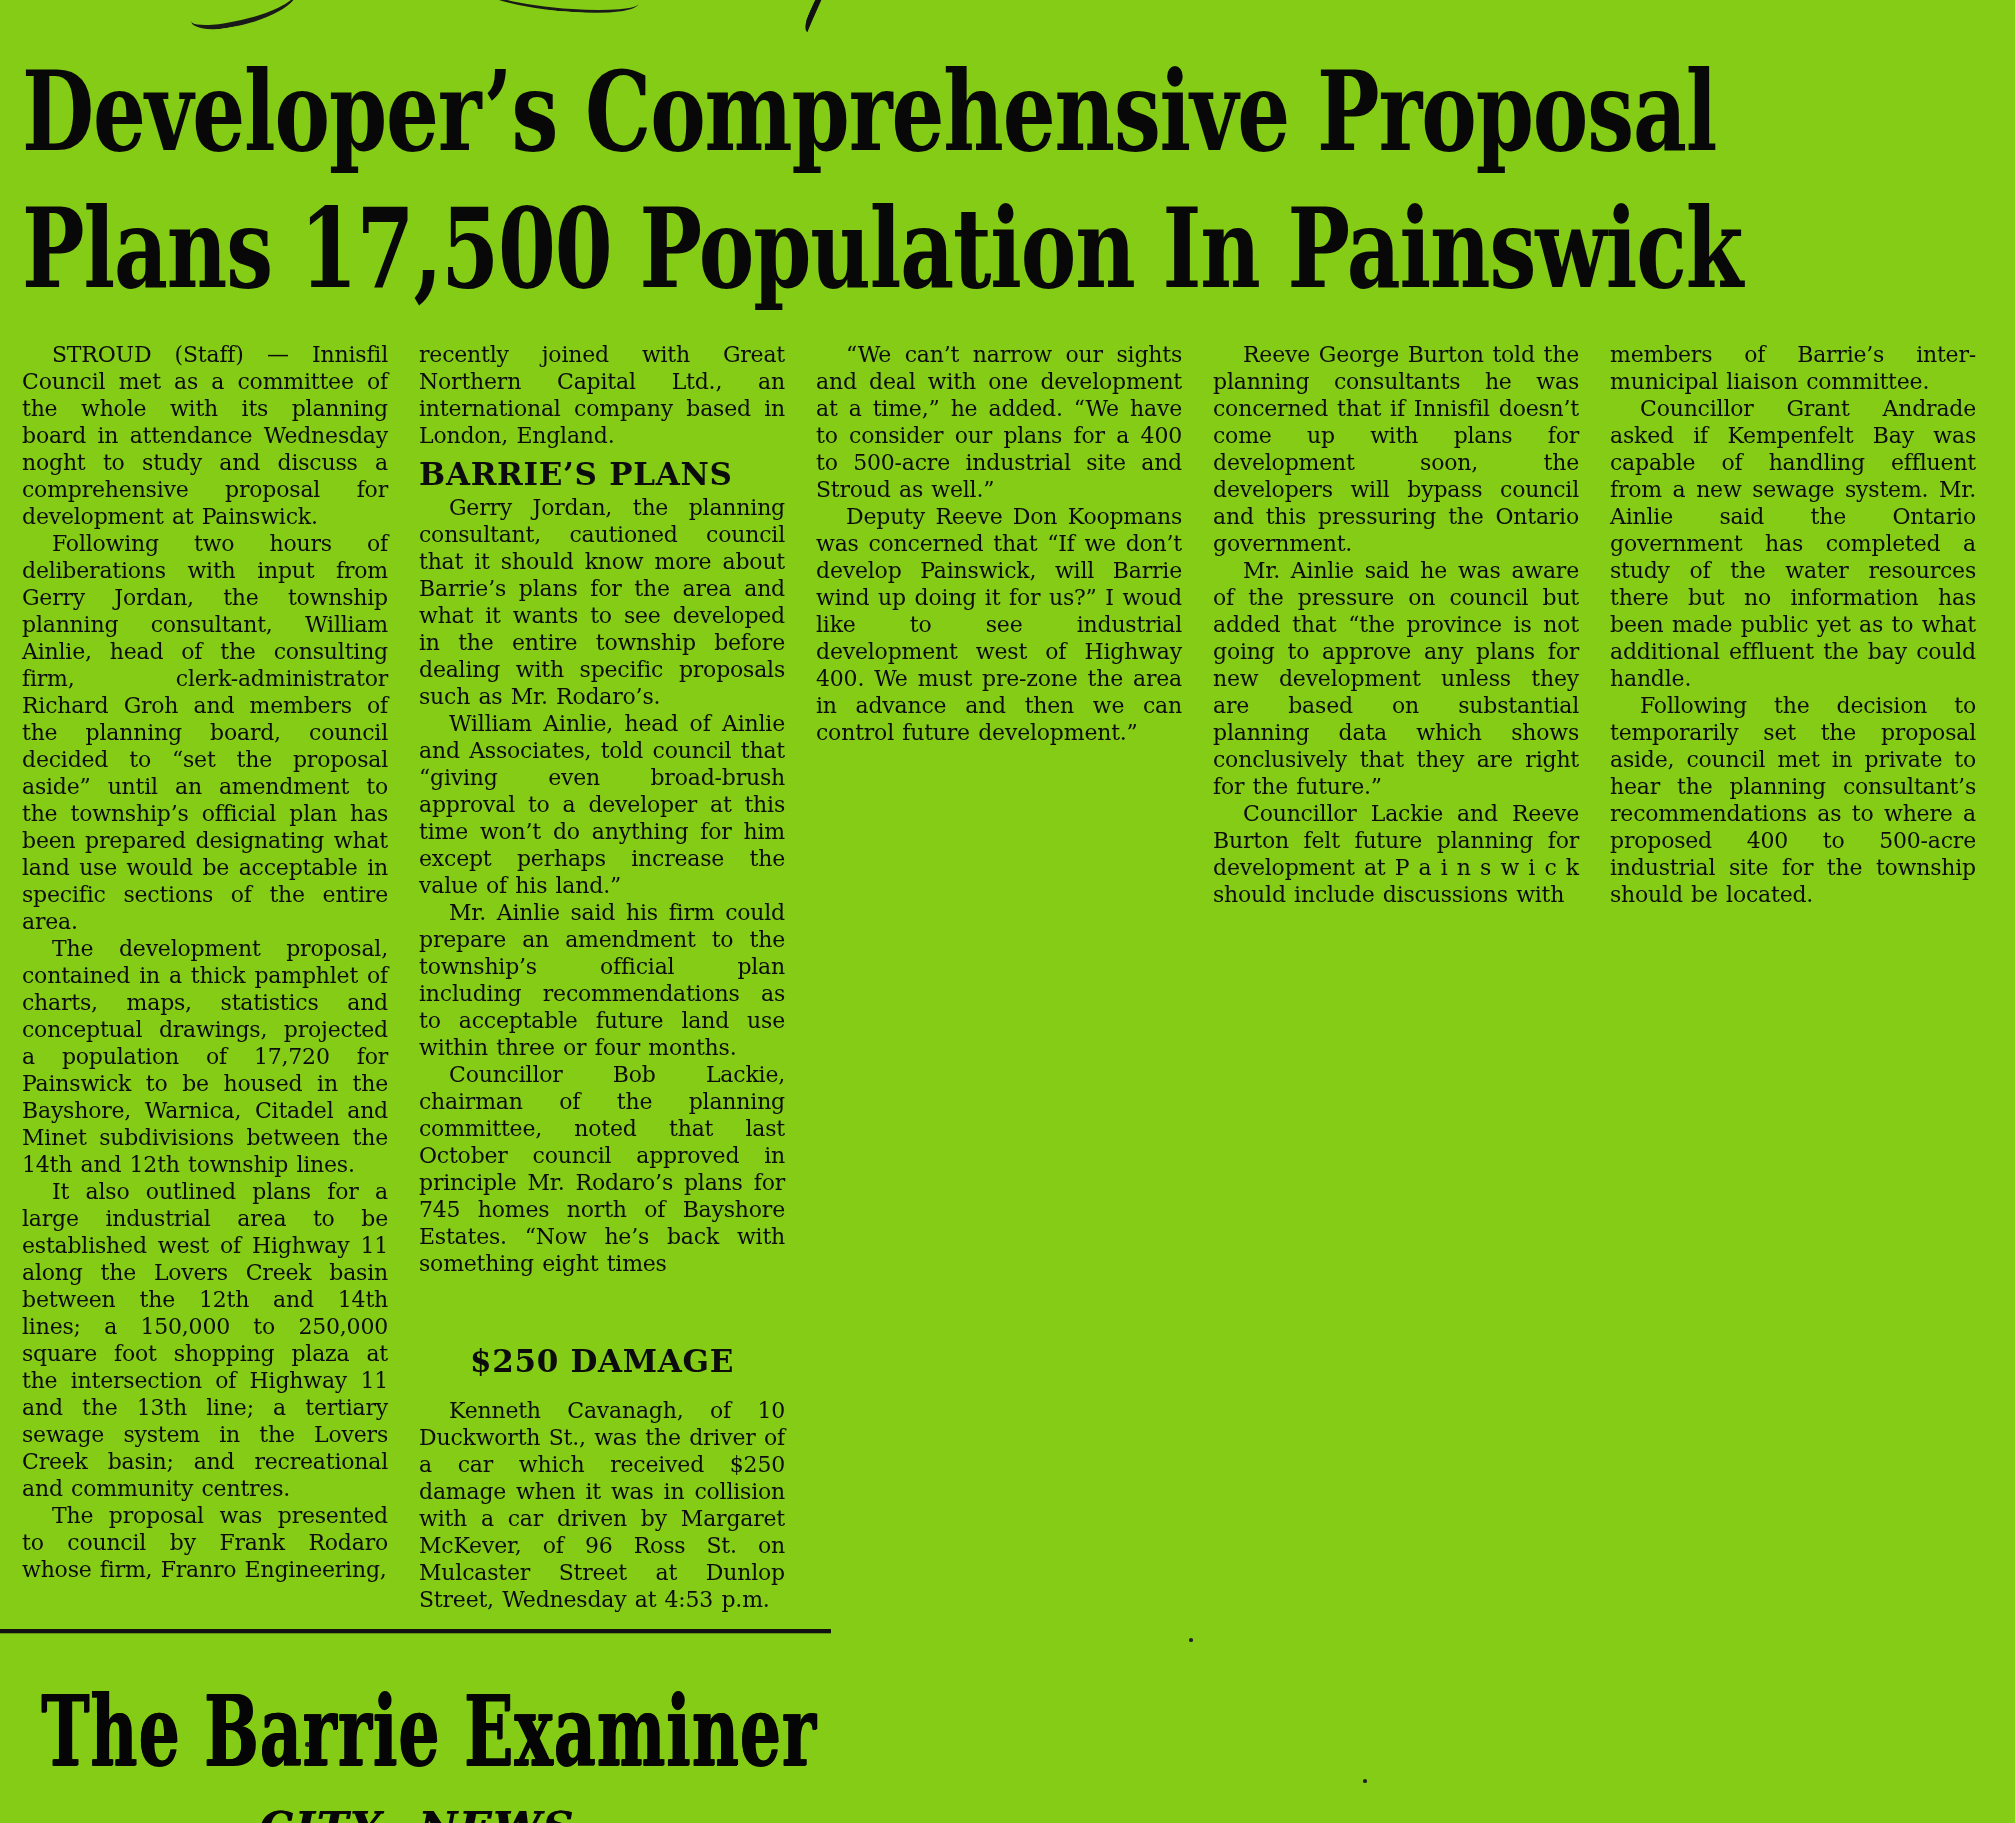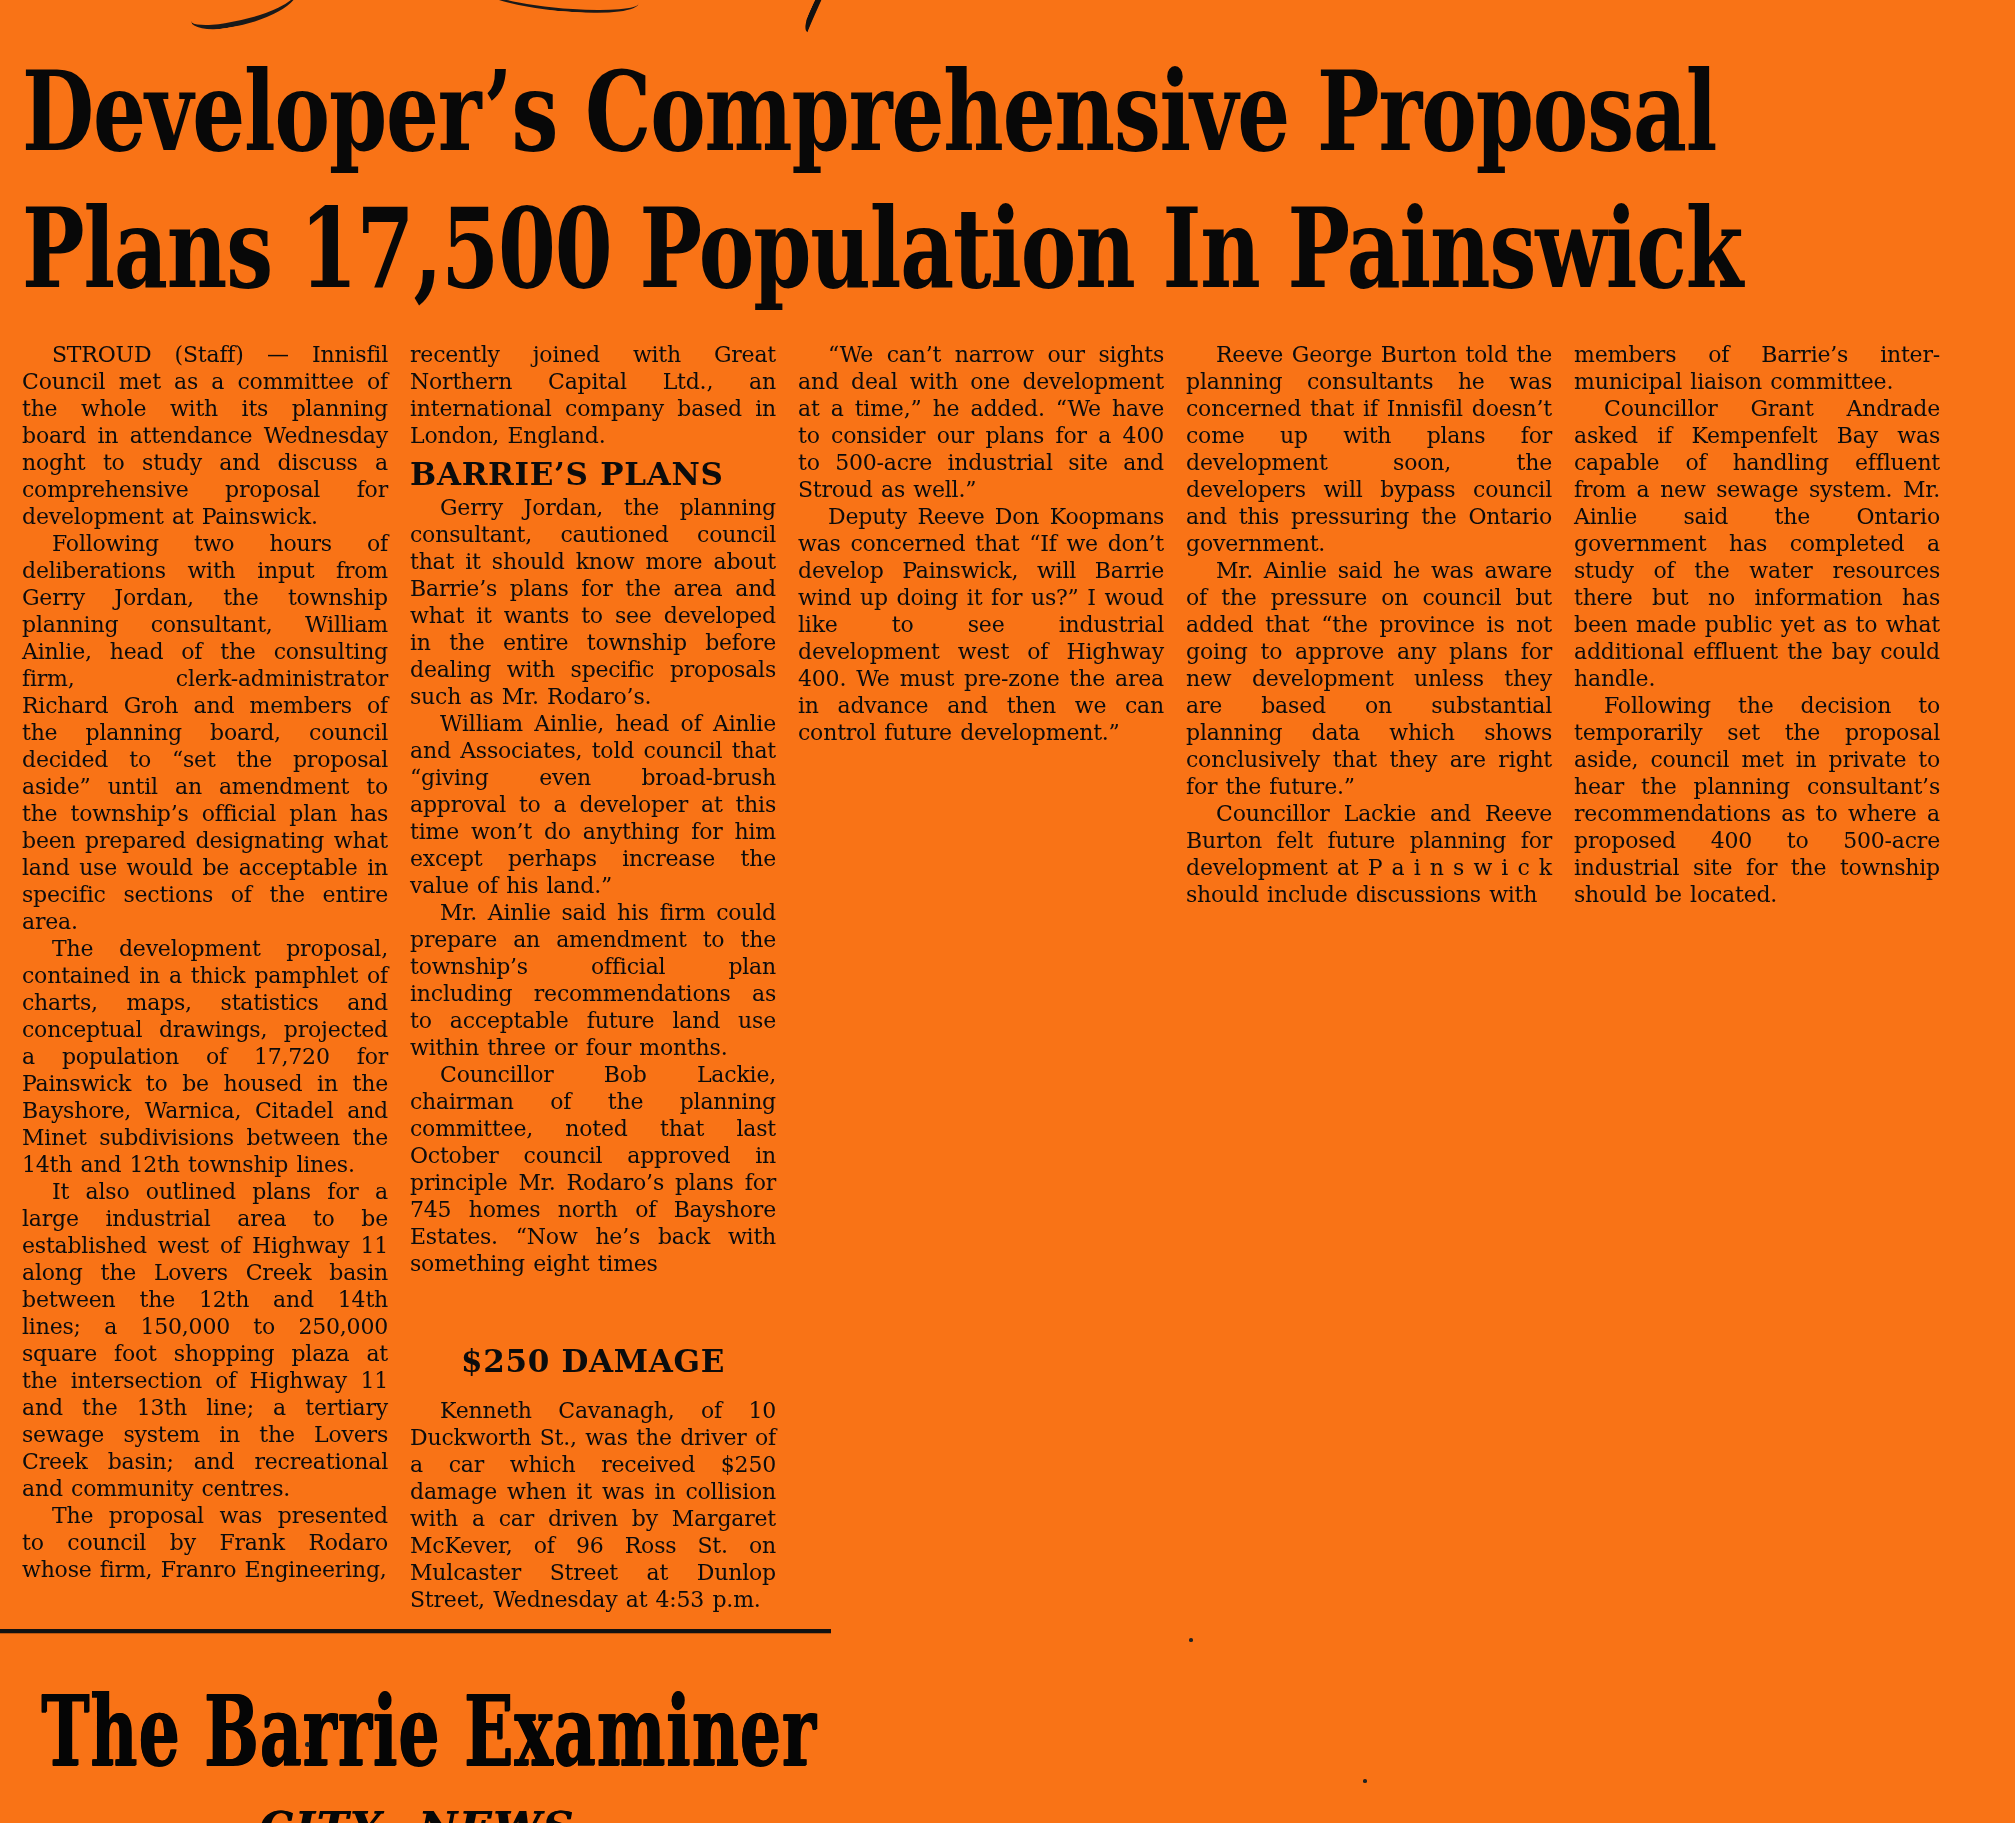--- a/index.html
+++ b/index.html
@@ -1,20 +1,20 @@
 <!DOCTYPE html>
 <html style="font-size:12px"><head>
 <meta charset="utf-8">
 <style>
   html, body { margin: 0; padding: 0; background: #e8e8e4; }
   .page {
     position: relative;
     width: 2015px;
     height: 1823px;
-    background: #f97316;
+    background: #84cc16;
     color: #0c0c0c;
     font-family: "DejaVu Serif", serif;
     overflow: hidden;
   }
 
   
   .hand-mark { position: absolute; background: transparent; pointer-events: none; }
   .hand-mark-1 {
     left: 189px; top: -16.3px; width: 111px; height: 36px;
     border-bottom: 5.2px solid #1a1a1a; border-radius: 0 0 70% 30%;
@@ -38,21 +38,21 @@
     line-height: 137px;
     white-space: nowrap;
     letter-spacing: -1.5px;
     transform: scaleX(0.75);
     transform-origin: 0 50%;
     color: #080808;
   }
 
   .columns {
     display: flex;
-    gap: 22px;
+    gap: 31px;
     padding: 0 22px;
     margin-top: 24px;
     align-items: flex-start;
   }
   .col { width: 366px; flex: 0 0 366px; }
 
   .col p {
     margin: 0;
     font-size: 22px;
     line-height: 27px;

